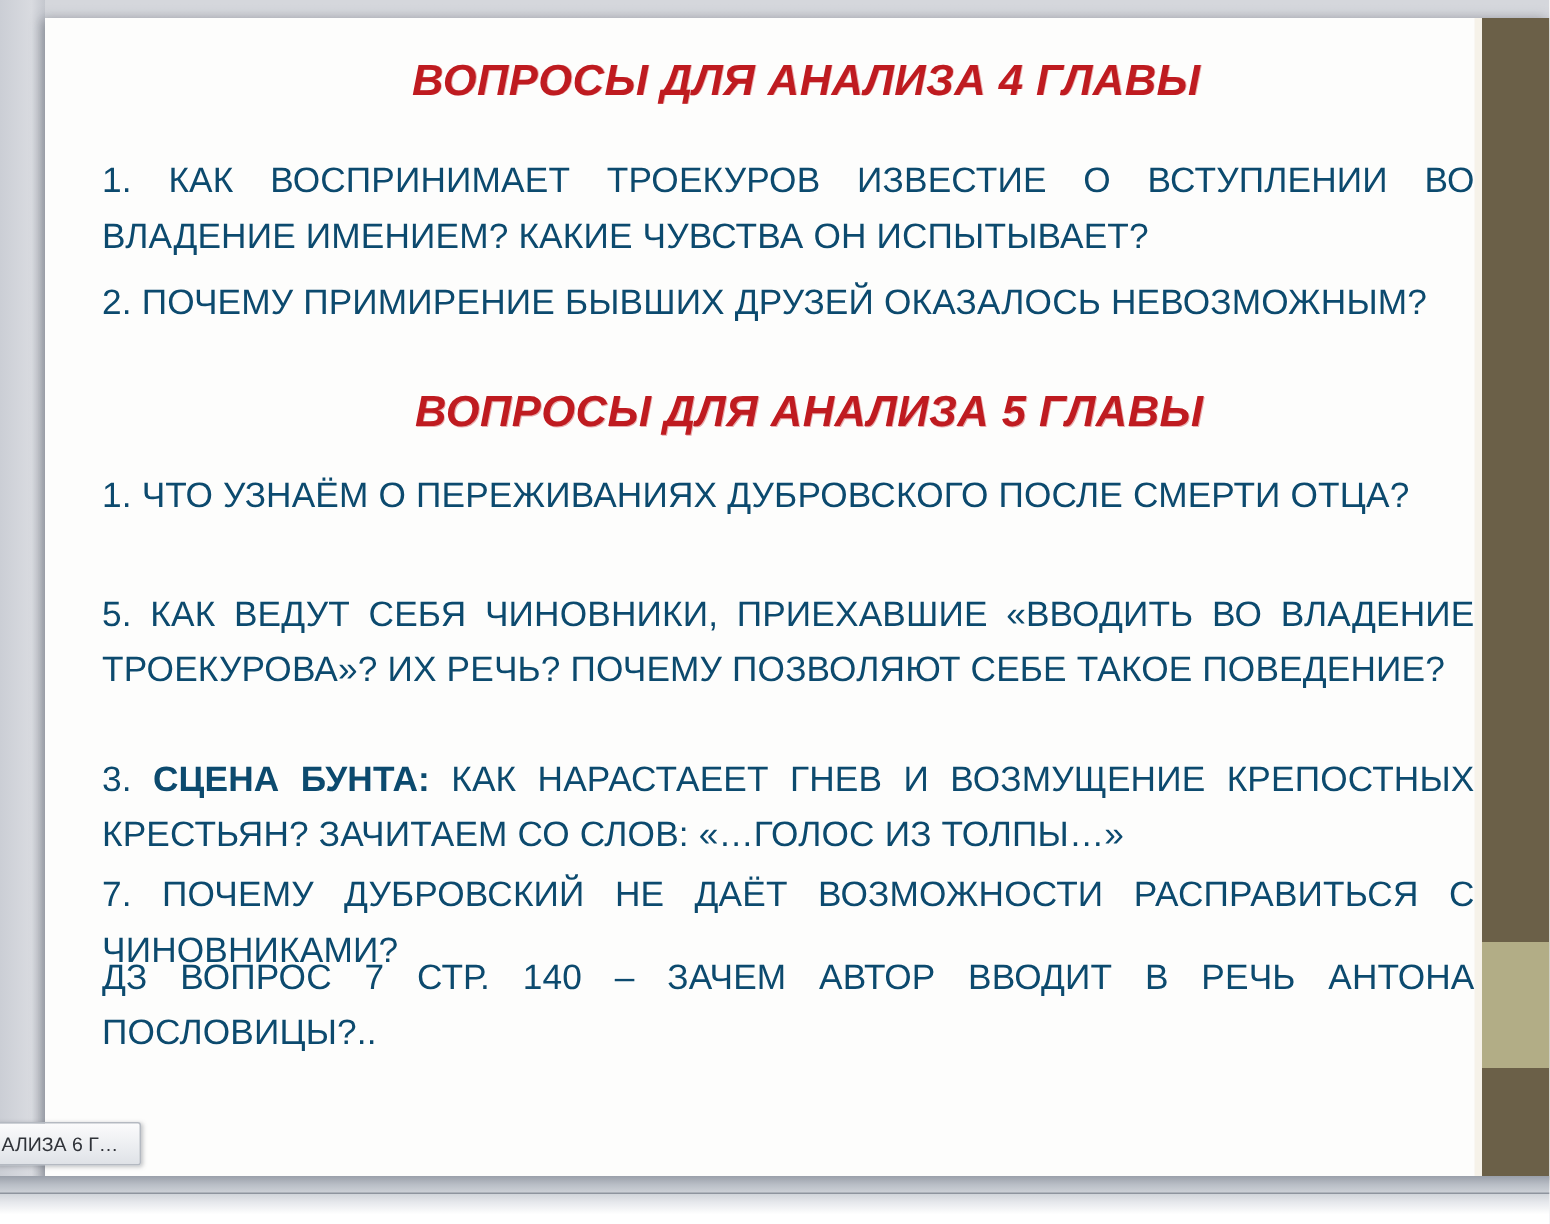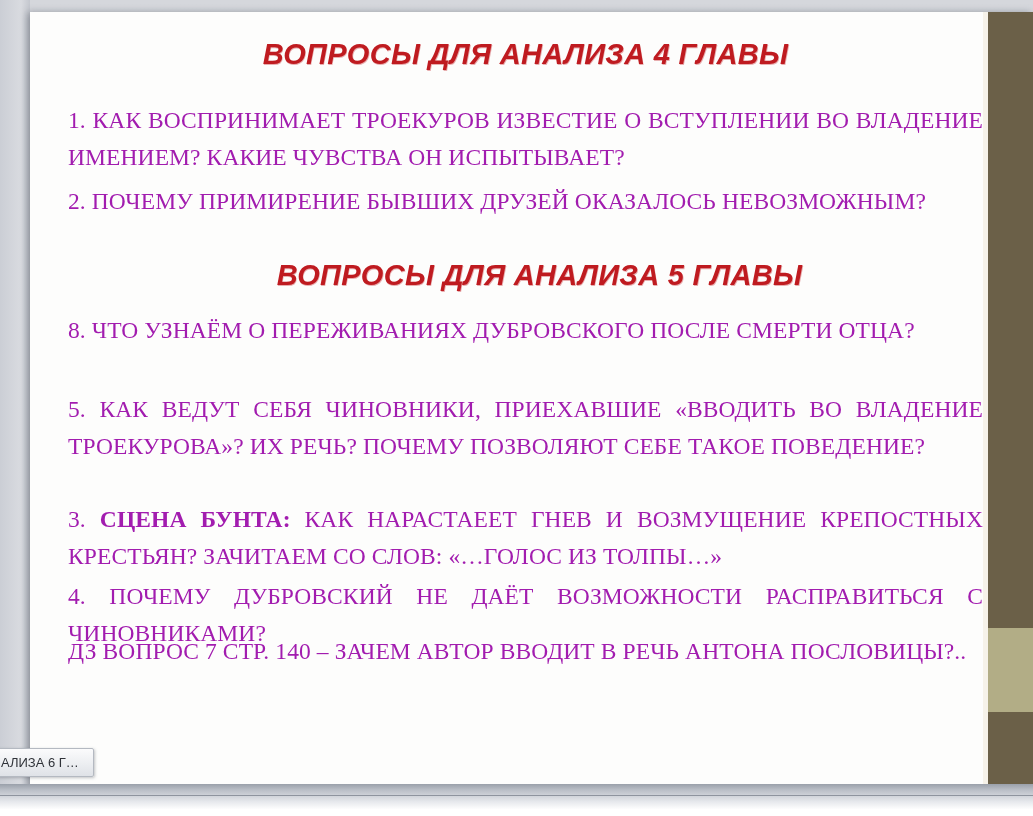--- a/index.html
+++ b/index.html
@@ -102,30 +102,30 @@
     font-weight: bold;
     font-style: italic;
     color: #bf1b20;
     text-align: center;
     font-size: 29px;
     letter-spacing: 0.3px;
     line-height: 1.1;
     text-shadow: 0.6px 0.6px 0 rgba(191,27,32,0.35);
     white-space: nowrap;
   }
-  .heading-1 { position: absolute; left: 0; top: 27px; width: 915px; }
+  .heading-1 { position: absolute; left: 12px; top: 27px; width: 915px; }
   .heading-2 { position: absolute; left: 14px; top: 248px; width: 915px; }
 
   .para {
     position: absolute;
     width: 915px;
-    font-family: Liberation Serif, serif;
+    font-family: Liberation Sans, sans-serif;
     font-size: 23.5px;
     line-height: 37px;
-    color: #a21caf;
+    color: #0c4a6e;
     text-align: justify;
     text-align-last: left;
     letter-spacing: 0.1px;
   }
   .para b { font-weight: bold; }
 
   .p1 { top: 90px;  }
   .p2 { top: 171px; }
   .p3 { top: 300px; }
   .p4 { top: 379px; }
@@ -183,27 +183,27 @@
     <div class="content">
 
       <div class="slide-heading heading-1">ВОПРОСЫ ДЛЯ АНАЛИЗА  4 ГЛАВЫ</div>
 
       <div class="para p1">1.  КАК ВОСПРИНИМАЕТ ТРОЕКУРОВ ИЗВЕСТИЕ О ВСТУПЛЕНИИ ВО ВЛАДЕНИЕ ИМЕНИЕМ? КАКИЕ ЧУВСТВА ОН ИСПЫТЫВАЕТ?</div>
 
       <div class="para p2">2.  ПОЧЕМУ ПРИМИРЕНИЕ БЫВШИХ ДРУЗЕЙ ОКАЗАЛОСЬ НЕВОЗМОЖНЫМ?</div>
 
       <div class="slide-heading heading-2">ВОПРОСЫ ДЛЯ АНАЛИЗА  5 ГЛАВЫ</div>
 
-      <div class="para p3">8. ЧТО УЗНАЁМ О ПЕРЕЖИВАНИЯХ ДУБРОВСКОГО ПОСЛЕ СМЕРТИ ОТЦА?</div>
+      <div class="para p3">1. ЧТО УЗНАЁМ О ПЕРЕЖИВАНИЯХ ДУБРОВСКОГО ПОСЛЕ СМЕРТИ ОТЦА?</div>
 
       <div class="para p4">5. КАК ВЕДУТ СЕБЯ ЧИНОВНИКИ, ПРИЕХАВШИЕ «ВВОДИТЬ ВО ВЛАДЕНИЕ ТРОЕКУРОВА»? ИХ РЕЧЬ? ПОЧЕМУ ПОЗВОЛЯЮТ СЕБЕ ТАКОЕ ПОВЕДЕНИЕ?</div>
 
       <div class="para p5"><span>3. </span><b>СЦЕНА БУНТА:</b><span> КАК НАРАСТАЕЕТ ГНЕВ И ВОЗМУЩЕНИЕ КРЕПОСТНЫХ КРЕСТЬЯН? ЗАЧИТАЕМ СО СЛОВ: «…ГОЛОС ИЗ ТОЛПЫ…»</span></div>
 
-      <div class="para p6">4. ПОЧЕМУ ДУБРОВСКИЙ НЕ ДАЁТ ВОЗМОЖНОСТИ РАСПРАВИТЬСЯ С ЧИНОВНИКАМИ?</div>
+      <div class="para p6">7. ПОЧЕМУ ДУБРОВСКИЙ НЕ ДАЁТ ВОЗМОЖНОСТИ РАСПРАВИТЬСЯ С ЧИНОВНИКАМИ?</div>
 
       <div class="para p7">ДЗ ВОПРОС 7 СТР. 140 – ЗАЧЕМ АВТОР ВВОДИТ В РЕЧЬ АНТОНА ПОСЛОВИЦЫ?..</div>
 
     </div>
   </div>
 
   <div class="thumb-tab">
     <span class="thumb-tab-label">АЛИЗА  6 Г…</span>
   </div>
 

